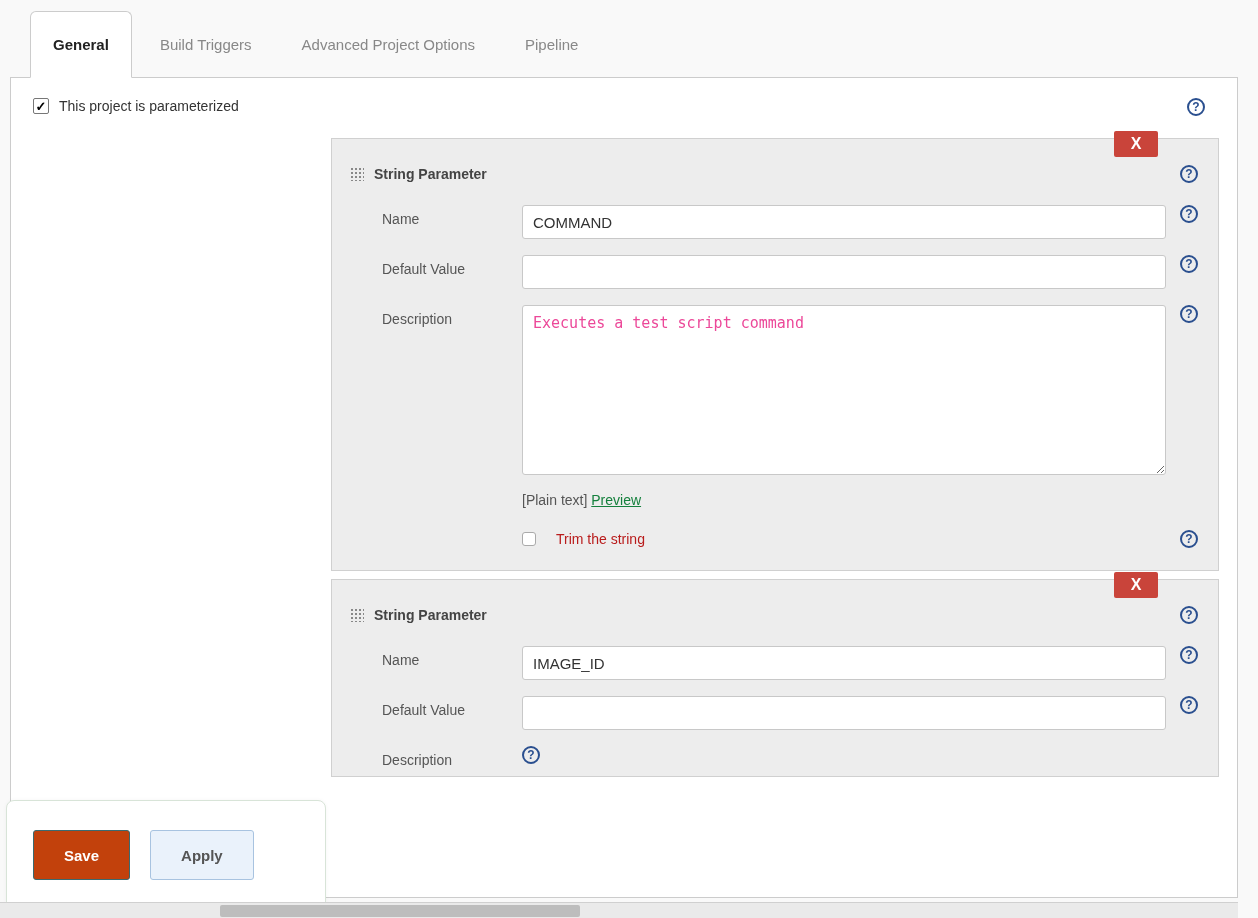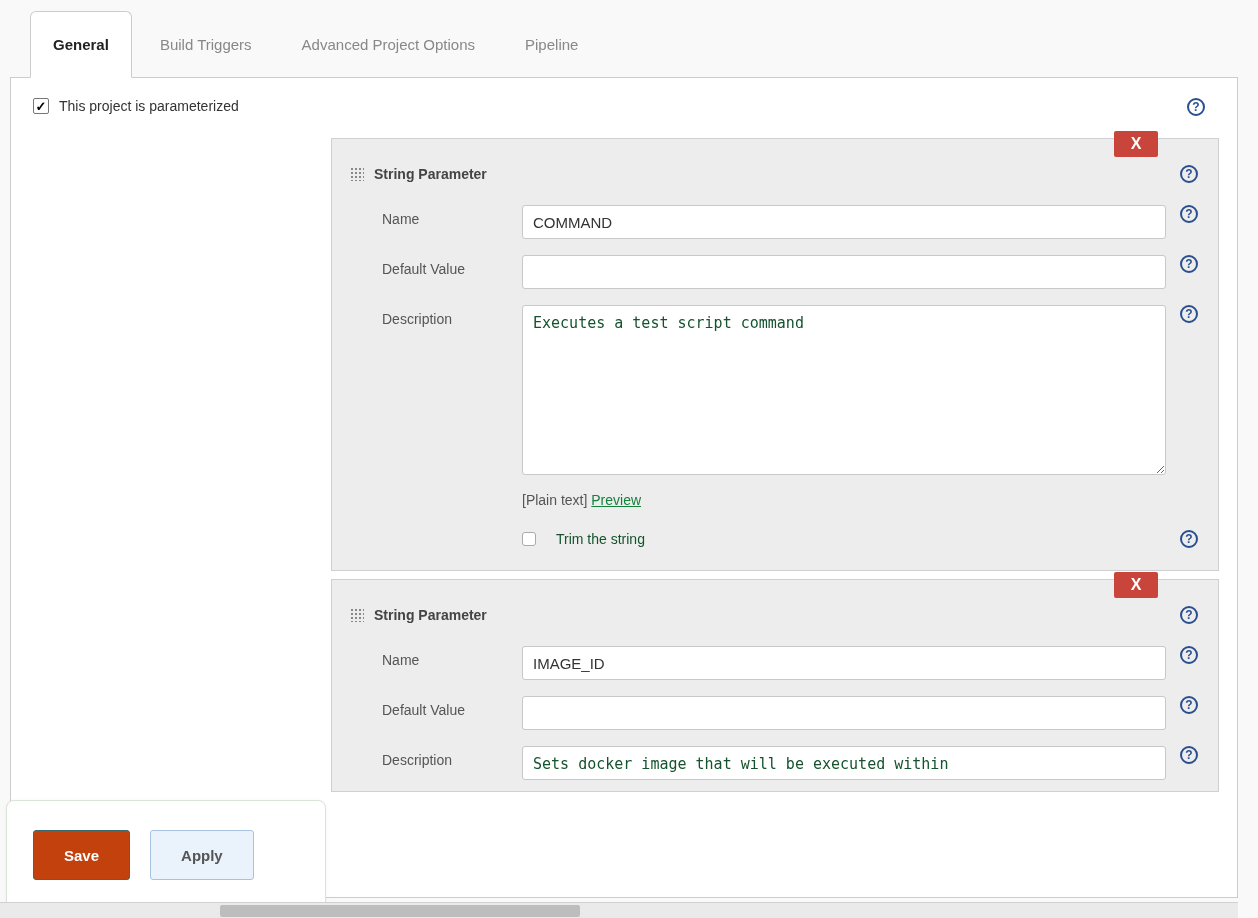--- a/index.html
+++ b/index.html
@@ -159,21 +159,21 @@
     color: #333;
     background: #fff;
   }
   .textarea-input {
     width: 100%;
     height: 170px;
     border: 1px solid #c8c8c8;
     border-radius: 3px;
     padding: 8px 10px;
     font-size: 15px;
-    color: #14532d;
+    color: #ec4899;
     background: #fff;
     resize: both;
   }
   .textarea-input.short {
     height: 34px;
     resize: none;
     overflow: hidden;
   }
   .hint-row {
     padding: 6px 20px 4px 190px;
@@ -183,21 +183,21 @@
   .hint-row a {
     color: #15803d;
     text-decoration: underline;
   }
   .trim-row {
     display: flex;
     align-items: center;
     padding: 18px 20px 22px 190px;
   }
   .trim-row .help-icon { margin-left: auto; }
-  .trim-label { margin-left: 10px; color: #14532d; }
+  .trim-label { margin-left: 10px; color: #b91c1c; }
   .bottom-bar {
     position: absolute;
     left: 6px; bottom: 8px;
     width: 320px;
     height: 110px;
     background: #fff;
     border: 1px solid #d8e4d8;
     border-radius: 8px;
     display: flex;
     align-items: center;
@@ -304,21 +304,20 @@
           <div class="field-body"><input class="text-input" type="text" value="IMAGE_ID" style=""></div>
           <span class="help-icon"></span>
         </div>
         <div class="field-row">
           <div class="field-label">Default Value</div>
           <div class="field-body"><input class="text-input" type="text" value="" style=""></div>
           <span class="help-icon"></span>
         </div>
         <div class="field-row">
           <div class="field-label">Description</div>
-          <div class="field-body"><textarea class="textarea-input short" style="">Sets docker image that will be executed within</textarea></div>
           <span class="help-icon"></span>
         </div>
       </div>
 
     </div>
   </div>
 </div>
 
 <div class="bottom-bar">
   <button class="btn btn-save">Save</button>

